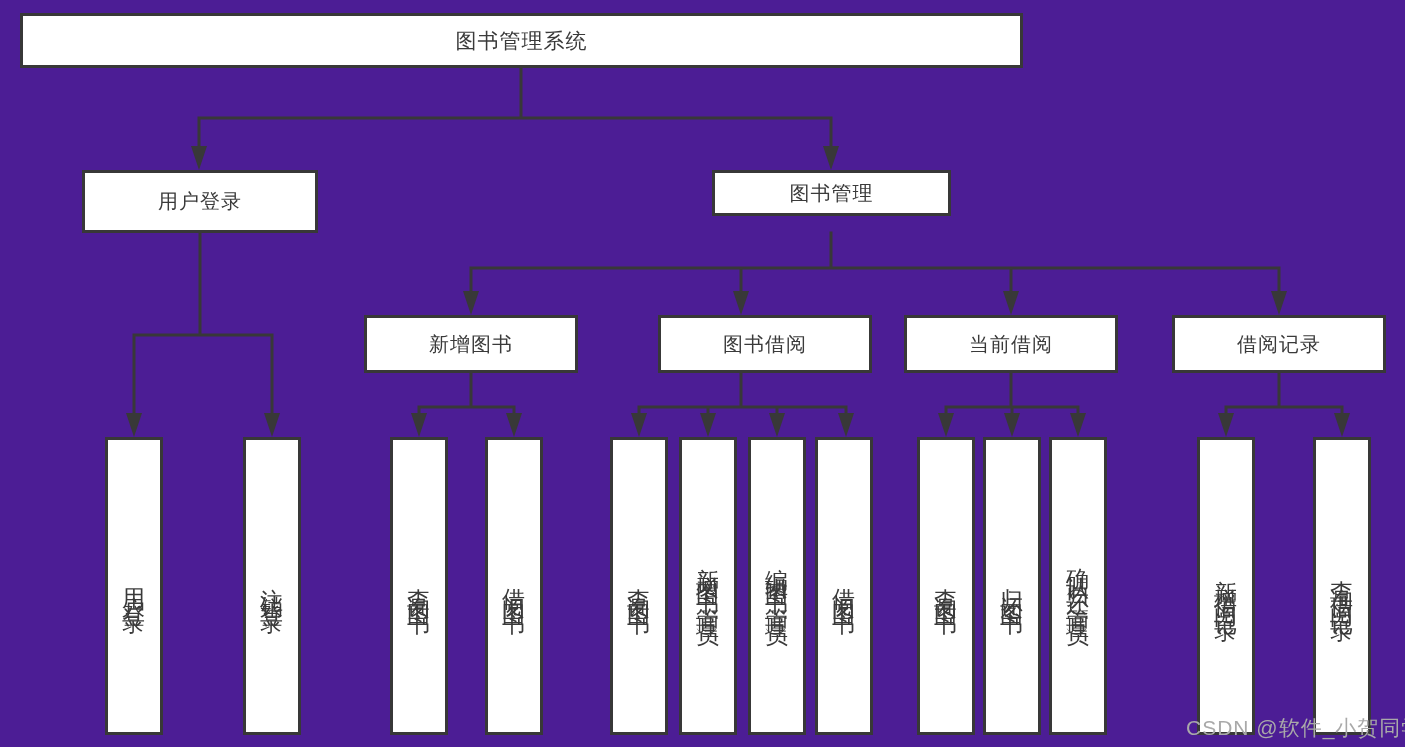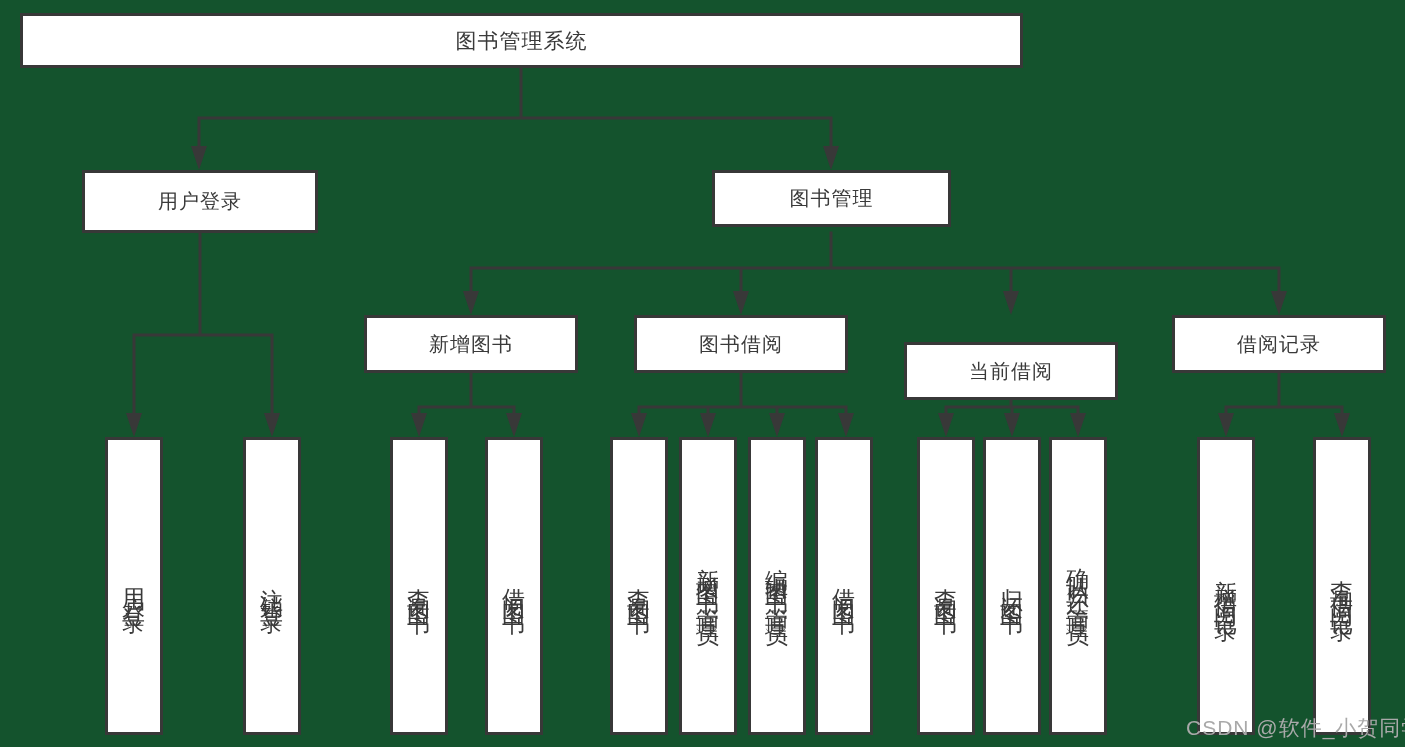--- a/index.html
+++ b/index.html
@@ -4,21 +4,21 @@
 <style>
   html, body {
     margin: 0;
     padding: 0;
     background: #ffffff;
   }
   #canvas {
     position: relative;
     width: 1405px;
     height: 747px;
-    background: #14532d;
+    background: #4c1d95;
     font-family: "Liberation Sans", sans-serif;
     overflow: hidden;
     text-decoration: underline;
   }
   #connector-svg {
     position: absolute;
     left: 0;
     top: 0;
     z-index: 1;
   }
@@ -33,25 +33,25 @@
     justify-content: center;
     z-index: 2;
     text-align: center;
   }
   .hbox {
     font-size: 20px;
     letter-spacing: 1px;
   }
   .root  { left: 20px;  top: 13px;  width: 1003px; height: 55px; font-size: 21px; }
   .l2a   { left: 82px;  top: 170px; width: 236px;  height: 63px; }
-  .l2b   { left: 712px; top: 170px; width: 239px;  height: 57px; }
+  .l2b   { left: 712px; top: 170px; width: 239px;  height: 46px; }
   .l3    { top: 315px;  width: 214px; height: 58px; }
   .l3a   { left: 364px; }
-  .l3b   { left: 634px; }
-  .l3c   { left: 904px; margin-top: 27px; }
+  .l3b   { left: 658px; }
+  .l3c   { left: 904px; }
   .l3d   { left: 1172px; }
   .leaf {
     top: 437px;
     width: 58px;
     height: 298px;
     writing-mode: vertical-lr;
     text-orientation: mixed;
     font-size: 23px;
     letter-spacing: 8px;
     line-height: 1.05;

